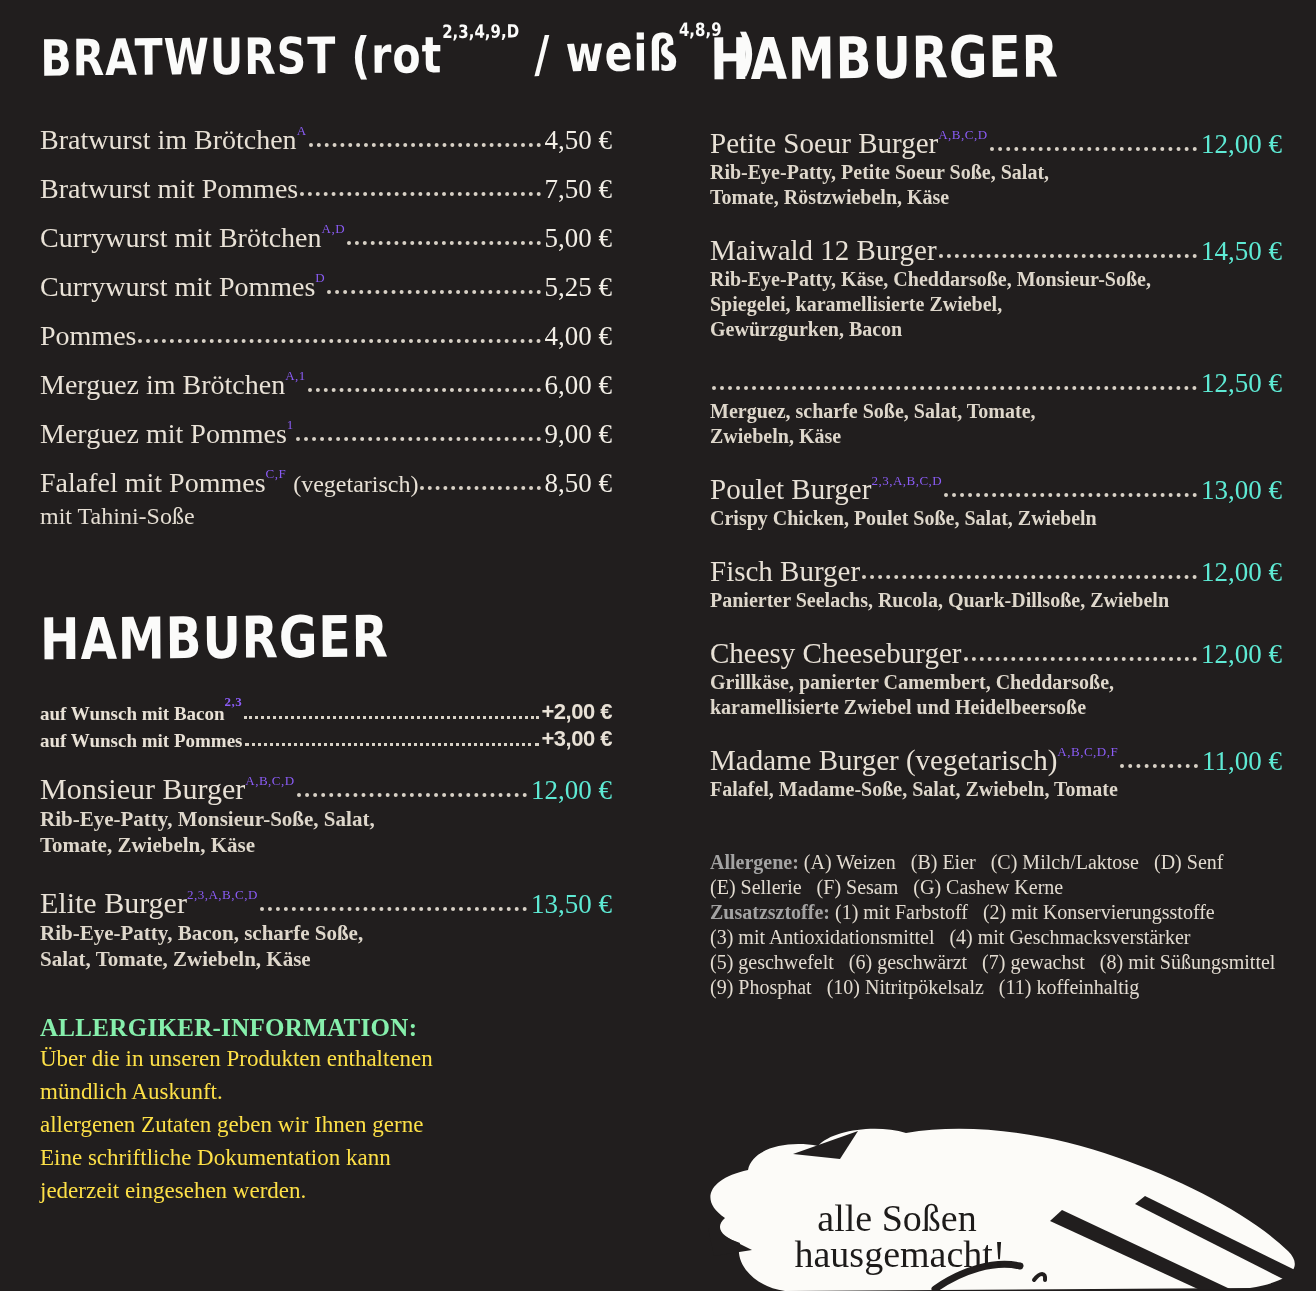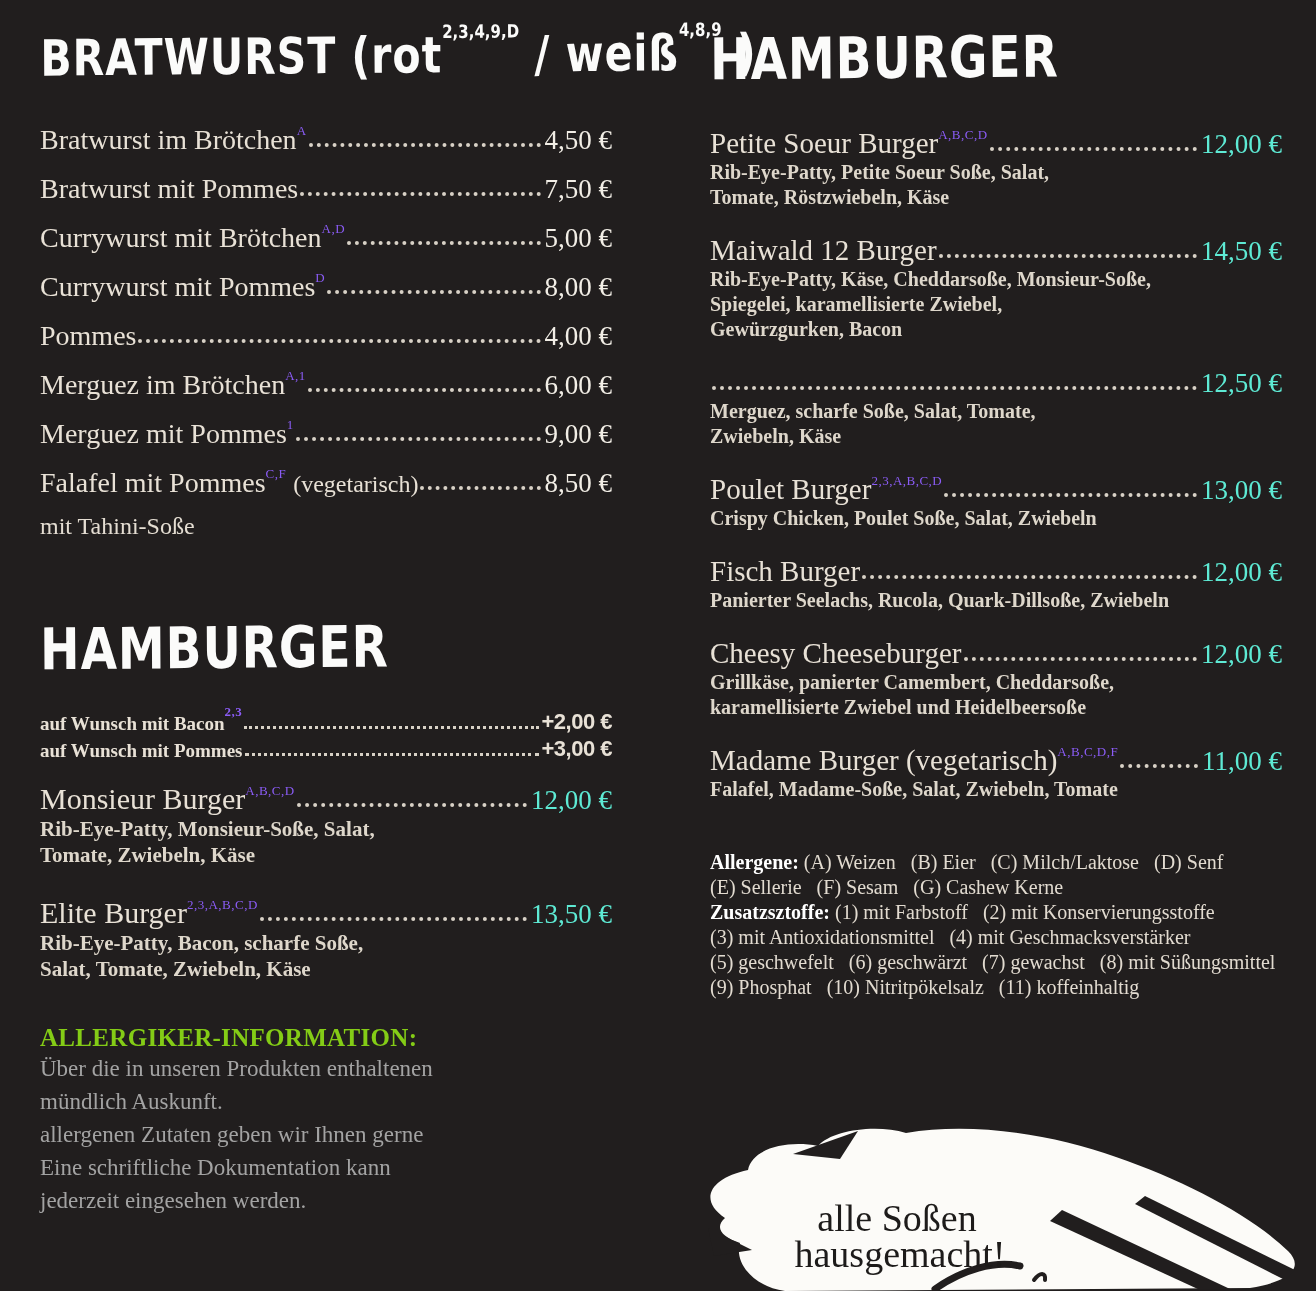--- a/index.html
+++ b/index.html
@@ -30,46 +30,46 @@
   .brush sup{font-size:15px;font-weight:700;letter-spacing:0;vertical-align:28px;}
 
   .row{display:flex;align-items:flex-end;}
   .dots{flex:1;border-bottom:4px dotted #d8d1c6;margin:0 4px 9px 2px;min-width:16px;}
   sup.marks{font-size:13px;line-height:0;vertical-align:14px;letter-spacing:0.5px;color:#8b5cf6;}
 
   
   .b-items{margin-top:30px;}
   .b-items .row{height:49px;font-size:28px;}
   .b-items .price{font-size:27px;color:#f2eee6;white-space:nowrap;}
-  .note{font-size:24px;margin-top:14px;color:#e4ddd2;}
+  .note{font-size:24px;margin-top:4px;color:#e4ddd2;}
 
   
   .extras{margin-top:34px;}
   .extras .row{height:27px;font-size:19px;font-weight:600;font-family:"Liberation Serif",serif;}
   .extras .dots{border-bottom:3px dotted #d8d1c6;margin:0 2px 6px 2px;}
   .extras .price{font-family:"Liberation Sans",sans-serif;font-weight:700;font-size:22px;letter-spacing:-0.5px;}
 
   
   .burger{margin-top:10px;}
   .burger .row{font-size:30px;height:44px;}
   .burger .price{font-size:27px;color:#5eead4;white-space:nowrap;}
   .desc{font-size:21px;line-height:26px;color:#ded7cb;font-weight:600;}
   .col-right .burger .row{font-size:29px;}
   .col-right .burger{margin-bottom:13px;}
   .col-right .desc{font-size:20px;line-height:25px;}
 
   
   .allergiker{margin-top:42px;}
-  .allergiker .ttl{font-size:25px;font-weight:700;letter-spacing:0.3px;color:#84cc16;}
-  .allergiker .ln{font-size:23px;line-height:33px;color:#a3a3a3;}
+  .allergiker .ttl{font-size:25px;font-weight:700;letter-spacing:0.3px;color:#86efac;}
+  .allergiker .ln{font-size:23px;line-height:33px;color:#fde047;}
 
   
   .legend{margin-top:48px;}
   .legend .ln{font-size:20px;line-height:25px;white-space:pre-wrap;color:#e2dbd0;}
-  .legend .lbl{font-weight:700;color:#ffffff;}
+  .legend .lbl{font-weight:700;color:#a3a3a3;}
 
   
   .splash{position:absolute;left:690px;top:1100px;width:626px;height:191px;}
   .splash text{
     font-family:"Liberation Serif",serif;
     font-size:38px;
     fill:#1d1b1a;
   }
 </style>
 </head>
@@ -91,21 +91,21 @@
       <span class="price">7,50 €</span>
     </div>
     <div class="row">
       <span><span>Currywurst mit Brötchen</span><sup class="marks">A,D</sup></span>
       <span class="dots"></span>
       <span class="price">5,00 €</span>
     </div>
     <div class="row">
       <span><span>Currywurst mit Pommes</span><sup class="marks">D</sup></span>
       <span class="dots"></span>
-      <span class="price">8,00 €</span>
+      <span class="price">5,25 €</span>
     </div>
     <div class="row">
       <span><span>Pommes</span></span>
       <span class="dots"></span>
       <span class="price">4,00 €</span>
     </div>
     <div class="row">
       <span><span>Merguez im Brötchen</span><sup class="marks">A,1</sup></span>
       <span class="dots"></span>
       <span class="price">6,00 €</span>

